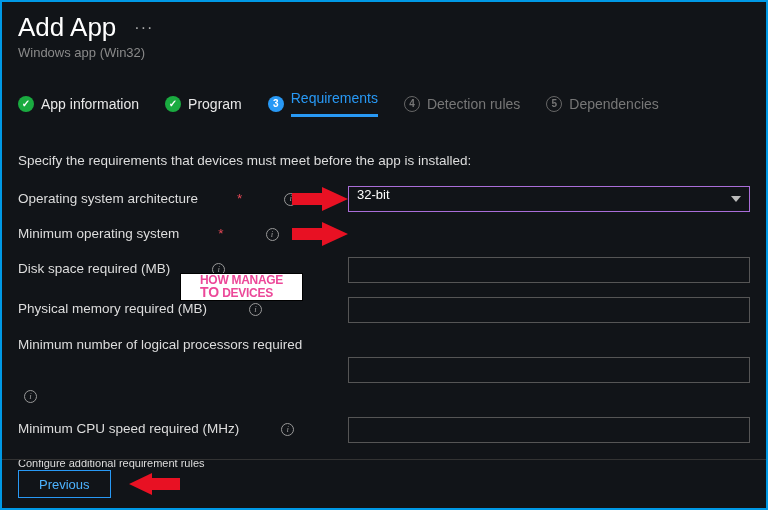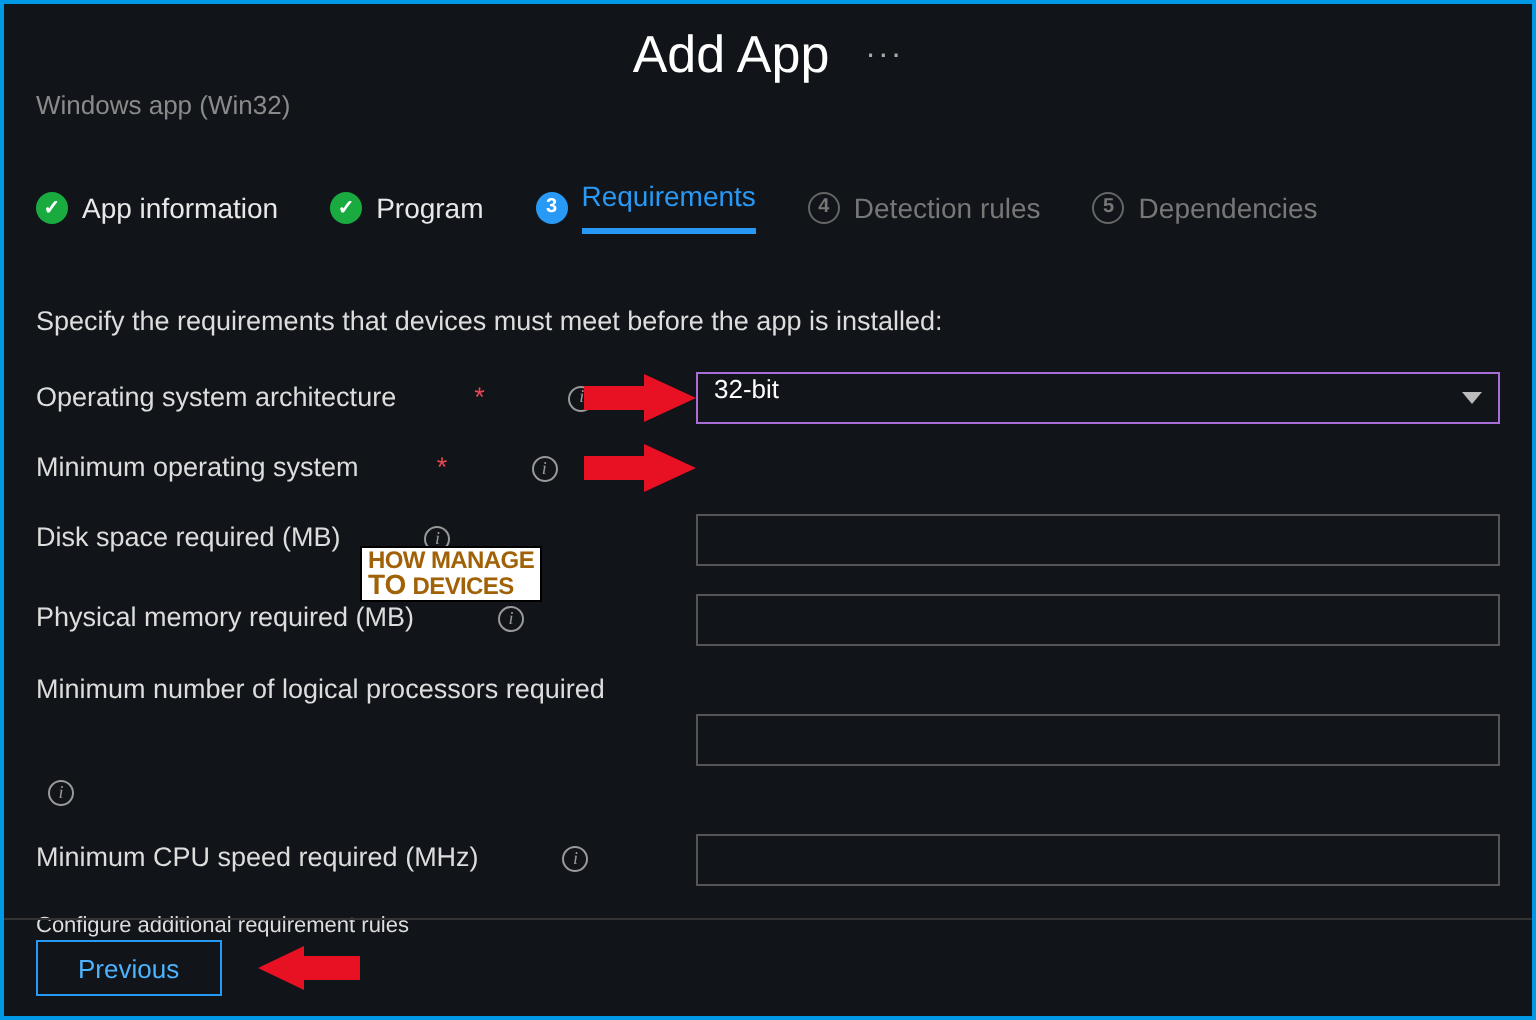--- a/index.html
+++ b/index.html
@@ -14,21 +14,20 @@
   }
   .panel {
     padding: 10px 16px 0 16px;
     height: 100%;
     position: relative;
     background: #111418;
   }
   .title-row {
     display: flex;
     align-items: center;
-    justify-content: center;
   }
   .page-title {
     color: #fff;
     font-size: 26px;
     font-weight: 400;
   }
   .ellipsis {
     color: #aaa;
     margin-left: 18px;
     font-size: 16px;
@@ -155,23 +154,23 @@
     color: #fff;
   }
   .arrow-next {
     width: 55px; height: 26px; pointer-events: none;
   }
   .watermark {
     position: absolute;
     left: 178px;
     top: 271px;
     background: #fff;
-    color: #a16207;
+    color: #ec4899;
     border: 1px solid #000;
-    padding: 1px 3px;
+    padding: 1px 19px;
     line-height: 0.9;
     font-family: Impact, Arial Black, sans-serif;
     font-weight: 800;
     font-size: 12px;
     letter-spacing: -0.3px;
     text-align: left;
     z-index: 6;
   }
   .watermark small { font-size: 14px; font-weight: 700; letter-spacing: 0; }
 </style>

